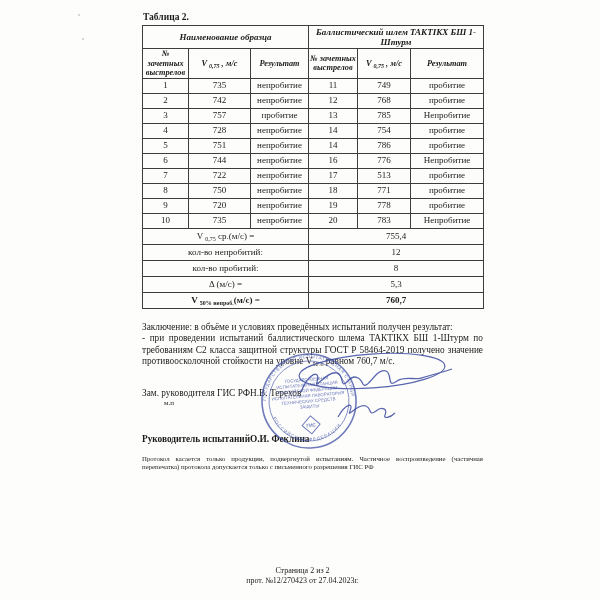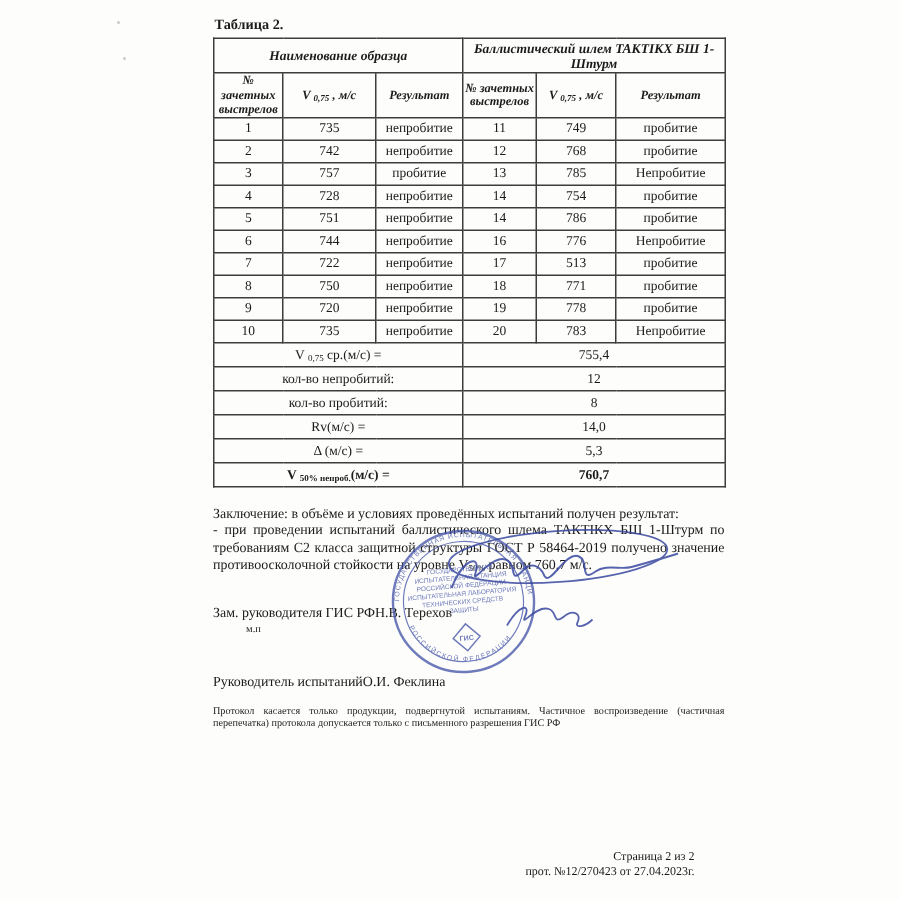--- a/index.html
+++ b/index.html
@@ -19,23 +19,23 @@
   tr.data td{height:14px;font-size:9px;line-height:9px;}
   tr.sum td{height:15px;font-size:9px;line-height:9px;}
   tr.sum.bold td{font-weight:bold;}
   sub.vsub{font-size:6px;line-height:0;vertical-align:-1.5px;}
   .conclusion{margin-top:13px;font-size:9.3px;line-height:11.6px;text-align:justify;}
   .conclusion p{margin:0;}
   .concl-bold{font-weight:normal;}
   .sig-block{margin-top:20px;font-size:9.3px;}
   .sig-row{display:flex;justify-content:flex-start;padding-right:28px;align-items:baseline;}
   .seal-mark{font-size:7px;margin:1px 0 15px 22px;}
-  .sig-row2{margin-top:27px;}
+  .sig-row2{margin-top:27px;font-weight:bold;}
   .disclaimer{margin-top:11px;font-size:6.8px;line-height:8.4px;text-align:justify;color:#232323;}
-  .footer{position:absolute;left:142px;top:566px;width:321px;text-align:right;
+  .footer{position:absolute;left:142px;top:566px;width:321px;text-align:center;
           font-size:8px;line-height:10px;}
   .overlay{position:absolute;inset:0;pointer-events:none;}
   .dot{position:absolute;width:2px;height:2px;border-radius:50%;background:#9a9a96;opacity:.5;}
 </style>
 </head>
 <body>
 
 <div class="sheet">
   <div class="dot" style="left:78px;top:14px;"></div>
   <div class="dot" style="left:82px;top:38px;"></div>
@@ -150,24 +150,20 @@
         <td colspan="3"><span>V </span><sub class="vsub">0,75</sub><span> ср.(м/с) =</span></td>
         <td colspan="3">755,4</td>
       </tr>
       <tr class="sum">
         <td colspan="3">кол-во непробитий:</td>
         <td colspan="3">12</td>
       </tr>
       <tr class="sum">
         <td colspan="3">кол-во пробитий:</td>
         <td colspan="3">8</td>
-      </tr>
-      <tr class="sum">
-        <td colspan="3">Rv(м/с) =</td>
-        <td colspan="3">14,0</td>
       </tr>
       <tr class="sum">
         <td colspan="3">Δ (м/с)  =</td>
         <td colspan="3">5,3</td>
       </tr>
       <tr class="sum bold">
         <td colspan="3"><span>V </span><sub class="vsub">50% непроб.</sub><span>(м/с) =</span></td>
         <td colspan="3">760,7</td>
       </tr>
     </tbody>

